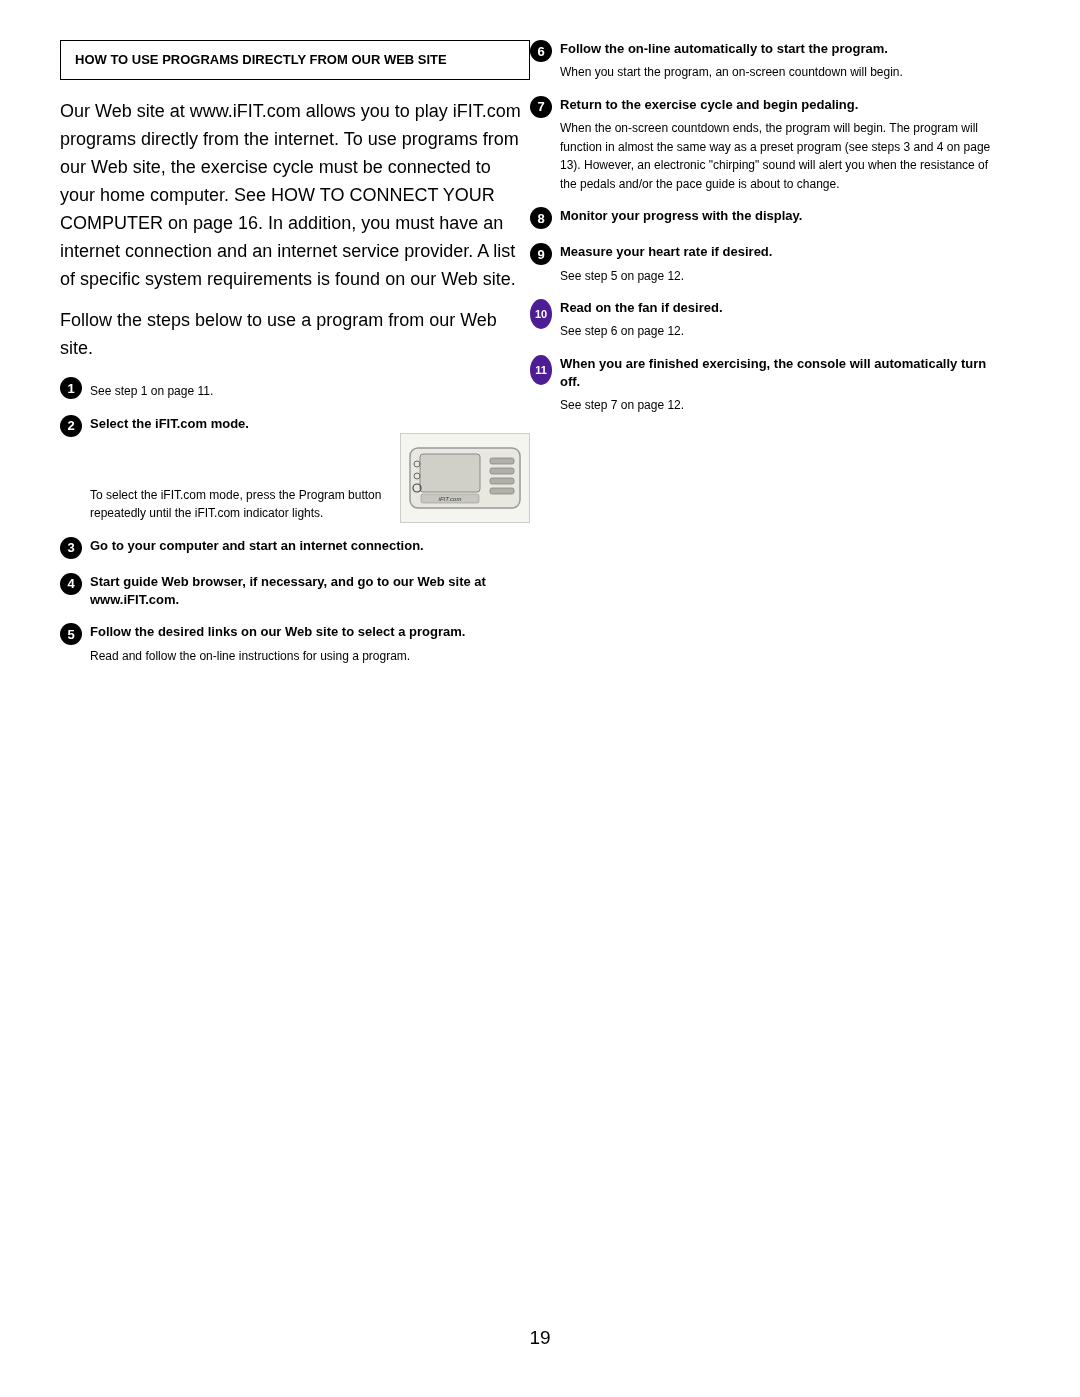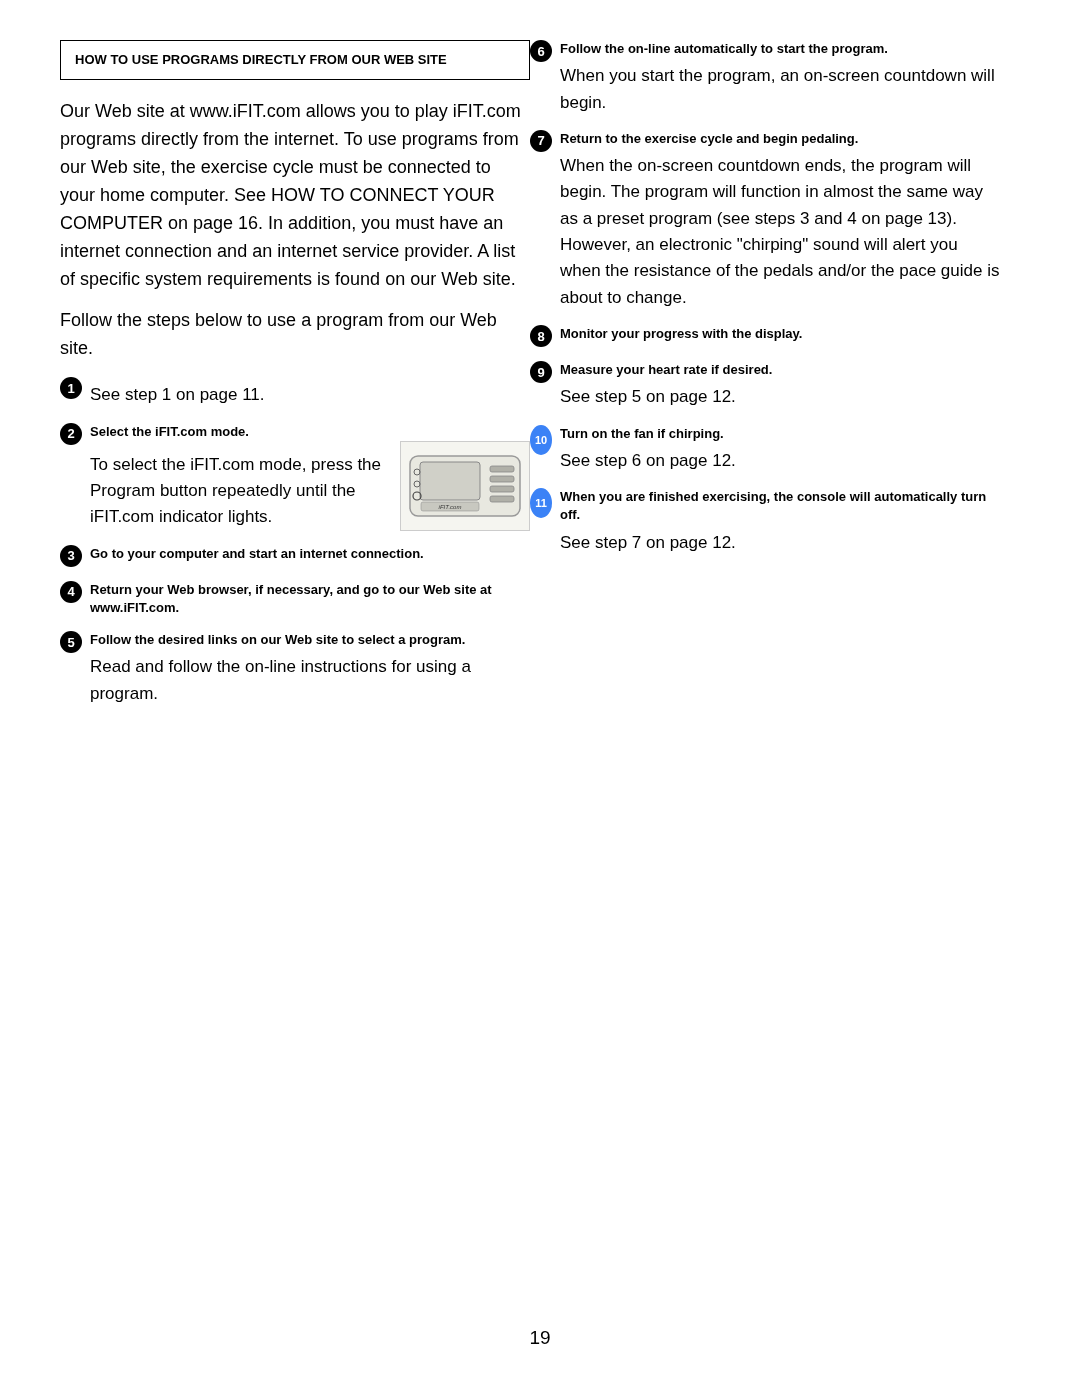--- a/index.html
+++ b/index.html
@@ -85,21 +85,21 @@
       flex: 1;
     }
 
     .step-title {
       font-weight: bold;
       font-size: 13px;
       line-height: 1.4;
     }
 
     .step-desc {
-      font-size: 17px;
+      font-size: 12px;
       line-height: 1.55;
       margin-top: 5px;
     }
 
     .step-with-image {
       display: flex;
       gap: 10px;
       align-items: flex-end;
     }
 
@@ -132,21 +132,21 @@
       transform: translateX(-50%);
       font-size: 19px;
     }
 
     .step-number-circle-border {
       min-width: 22px;
       min-height: 22px;
       width: 22px;
       height: 30px;
       border-radius: 50%;
-      background: #3b82f6;
+      background: #4c1d95;
       color: #fff;
       font-weight: bold;
       font-size: 11px;
       display: flex;
       align-items: center;
       justify-content: center;
       margin-top: 0px;
       flex-shrink: 0;
     }
   </style>
@@ -208,21 +208,21 @@
       <div class="step-block">
         <div class="step-number-circle">3</div>
         <div class="step-content">
           <div class="step-title">Go to your computer and start an internet connection.</div>
         </div>
       </div>
 
       <div class="step-block">
         <div class="step-number-circle">4</div>
         <div class="step-content">
-          <div class="step-title">Return your Web browser, if necessary, and go to our Web site at www.iFIT.com.</div>
+          <div class="step-title">Start guide Web browser, if necessary, and go to our Web site at www.iFIT.com.</div>
         </div>
       </div>
 
       <div class="step-block">
         <div class="step-number-circle">5</div>
         <div class="step-content">
           <div class="step-title">Follow the desired links on our Web site to select a program.</div>
           <div class="step-desc">Read and follow the on-line instructions for using a program.</div>
         </div>
       </div>
@@ -258,21 +258,21 @@
         <div class="step-number-circle">9</div>
         <div class="step-content">
           <div class="step-title">Measure your heart rate if desired.</div>
           <div class="step-desc">See step 5 on page 12.</div>
         </div>
       </div>
 
       <div class="step-block">
         <div class="step-number-circle-border">10</div>
         <div class="step-content">
-          <div class="step-title">Turn on the fan if chirping.</div>
+          <div class="step-title">Read on the fan if desired.</div>
           <div class="step-desc">See step 6 on page 12.</div>
         </div>
       </div>
 
       <div class="step-block">
         <div class="step-number-circle-border">11</div>
         <div class="step-content">
           <div class="step-title">When you are finished exercising, the console will automatically turn off.</div>
           <div class="step-desc">See step 7 on page 12.</div>
         </div>

